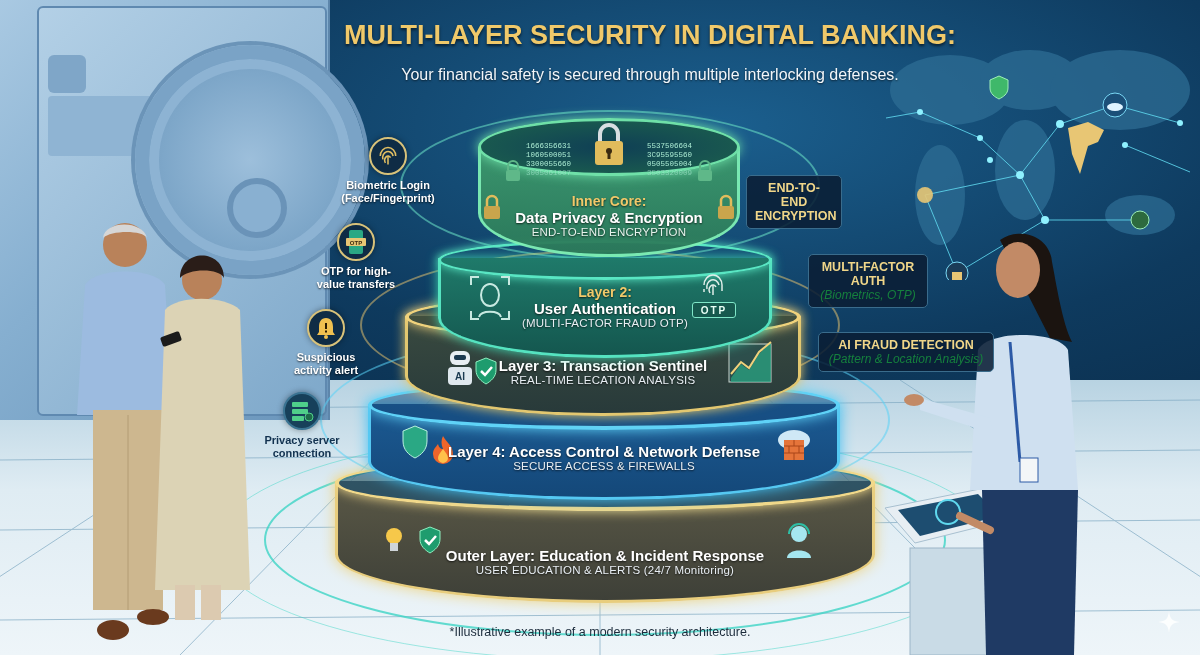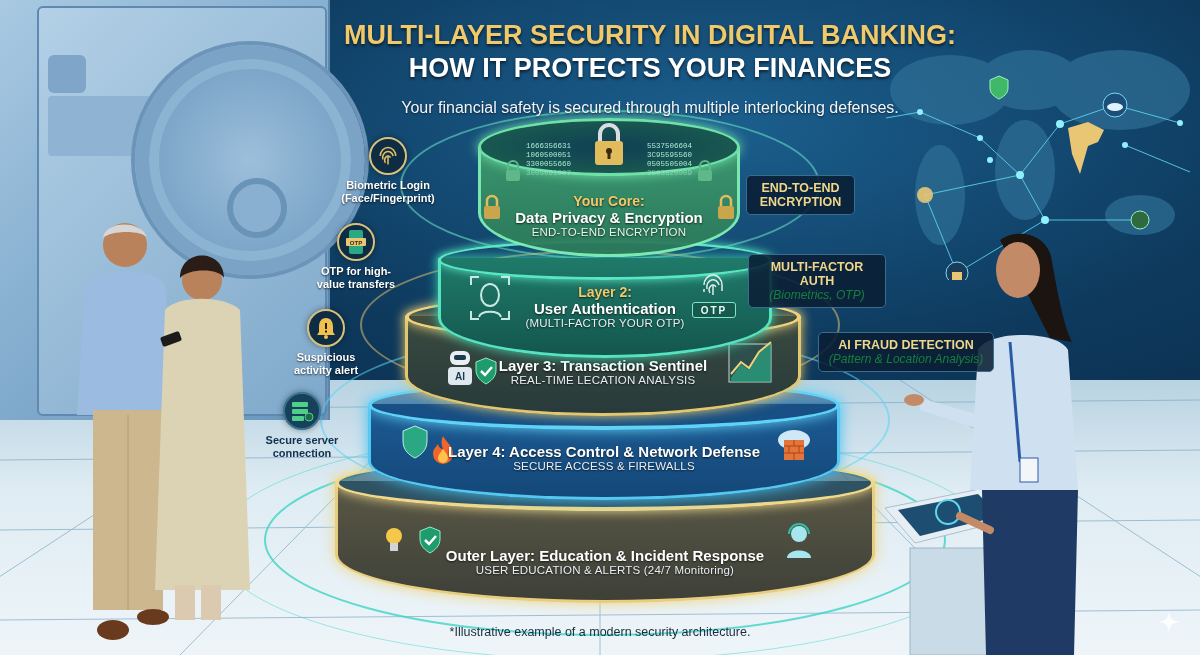--- a/index.html
+++ b/index.html
@@ -233,21 +233,20 @@
         <circle cx="45" cy="175" r="8" fill="#e8c674" opacity=".9"></circle>
       </g>
     <g>
         <circle cx="260" cy="200" r="9" fill="#2d6a3f" stroke="#9ff0b8"></circle>
       </g>
   </svg>
 </div>
 
 <div class="header">
   <div class="title1">MULTI-LAYER SECURITY IN DIGITAL BANKING:</div>
-  <div class="title2">HOW IT PROTECTS YOUR FINANCES</div>
   <div class="subtitle">Your financial safety is secured through multiple interlocking defenses.</div>
 </div>
 
 <div class="orbit" style="left:400px;top:110px;width:420px;height:150px;border:2px solid rgba(110,230,200,.55);"></div>
 <div class="orbit" style="left:360px;top:250px;width:480px;height:150px;border:2px solid rgba(240,200,110,.5);"></div>
 <div class="orbit" style="left:320px;top:330px;width:570px;height:180px;border:2px solid rgba(90,210,245,.55);"></div>
 
 <div class="tier t-outer">
   <div class="band"></div>
   <div class="top-ellipse"></div>
@@ -366,21 +365,21 @@
           <path d="M12 14 v10"></path>
         </g>
       </svg>
   </div>
   <div class="tier-icon" style="right:36px;top:62px;width:44px;height:16px;border:1.5px solid #7fe6c8;border-radius:3px;color:#e8fff6;font-size:10px;letter-spacing:2px;background:rgba(20,80,70,.6);">
     <span>OTP</span>
   </div>
   <div class="tier-label">
     <div class="tier-prefix">Layer 2:</div>
     <div class="tier-name">User Authentication</div>
-    <div class="tier-sub">(MULTI-FACTOR YOUR OTP)</div>
+    <div class="tier-sub">(MULTI-FACTOR FRAUD OTP)</div>
   </div>
 </div>
 
 <div class="tier t-core">
   <div class="band"></div>
   <div class="top-ellipse"></div>
   <div style="position:absolute;left:48px;top:24px;font-family:'Liberation Mono',monospace;font-size:7.5px;line-height:9px;color:#a9e9d1;text-align:left;">
     <div>1666356631</div>
     <div>1060500051</div>
     <div>3300055660</div>
@@ -418,21 +417,21 @@
         <rect x="2" y="12" width="16" height="13" rx="2" fill="#c9a54c"></rect>
       </svg>
   </div>
   <div class="tier-icon" style="right:4px;top:76px;width:20px;height:26px;">
     <svg width="20" height="26" viewBox="0 0 20 26">
         <path d="M5 12 V7 a5 5 0 0 1 10 0 V12" stroke="#e1bc5c" stroke-width="2.5" fill="none"></path>
         <rect x="2" y="12" width="16" height="13" rx="2" fill="#c9a54c"></rect>
       </svg>
   </div>
   <div class="tier-label">
-    <div class="tier-prefix">Your Core:</div>
+    <div class="tier-prefix">Inner Core:</div>
     <div class="tier-name">Data Privacy &amp; Encryption</div>
     <div class="tier-sub">END-TO-END ENCRYPTION</div>
   </div>
 </div>
 
 <div class="badge dark" style="left:328px;top:137px;">
   <div class="circle">
     <svg width="22" height="24" viewBox="0 0 24 28">
         <g stroke="#e2bf62" stroke-width="1.8" fill="none">
           <path d="M3 14 a9 10 0 0 1 18 0"></path>
@@ -470,28 +469,28 @@
 
 <div class="badge light" style="left:242px;top:392px;">
   <div class="circle" style="background:#17405a;border-color:#3a7392;">
     <svg width="24" height="22" viewBox="0 0 24 22">
         <rect x="2" y="2" width="16" height="5" rx="1" fill="#4fcf8a"></rect>
         <rect x="2" y="9" width="16" height="5" rx="1" fill="#4fcf8a"></rect>
         <rect x="2" y="16" width="12" height="5" rx="1" fill="#4fcf8a"></rect>
         <circle cx="19" cy="17" r="4" fill="#1e6b4a" stroke="#4fcf8a"></circle>
       </svg>
   </div>
-  <div class="btext"><span>Secure server</span><br><span>connection</span></div>
-</div>
-
-<div class="callout" style="left:746px;top:175px;width:109px;">
+  <div class="btext"><span>Privacy server</span><br><span>connection</span></div>
+</div>
+
+<div class="callout" style="left:746px;top:175px;width:96px;">
   <div class="ctitle"><span>END-TO-END</span><br><span>ENCRYPTION</span></div>
 </div>
 
-<div class="callout" style="left:748px;top:254px;width:138px;">
+<div class="callout" style="left:808px;top:254px;width:120px;">
   <div class="ctitle">MULTI-FACTOR AUTH</div>
   <div class="csub">(Biometrics, OTP)</div>
 </div>
 
 <div class="callout" style="left:818px;top:332px;width:176px;">
   <div class="ctitle">AI FRAUD DETECTION</div>
   <div class="csub">(Pattern &amp; Location Analysis)</div>
 </div>
 
 <div class="person" style="left:55px;top:210px;width:205px;height:445px;">

